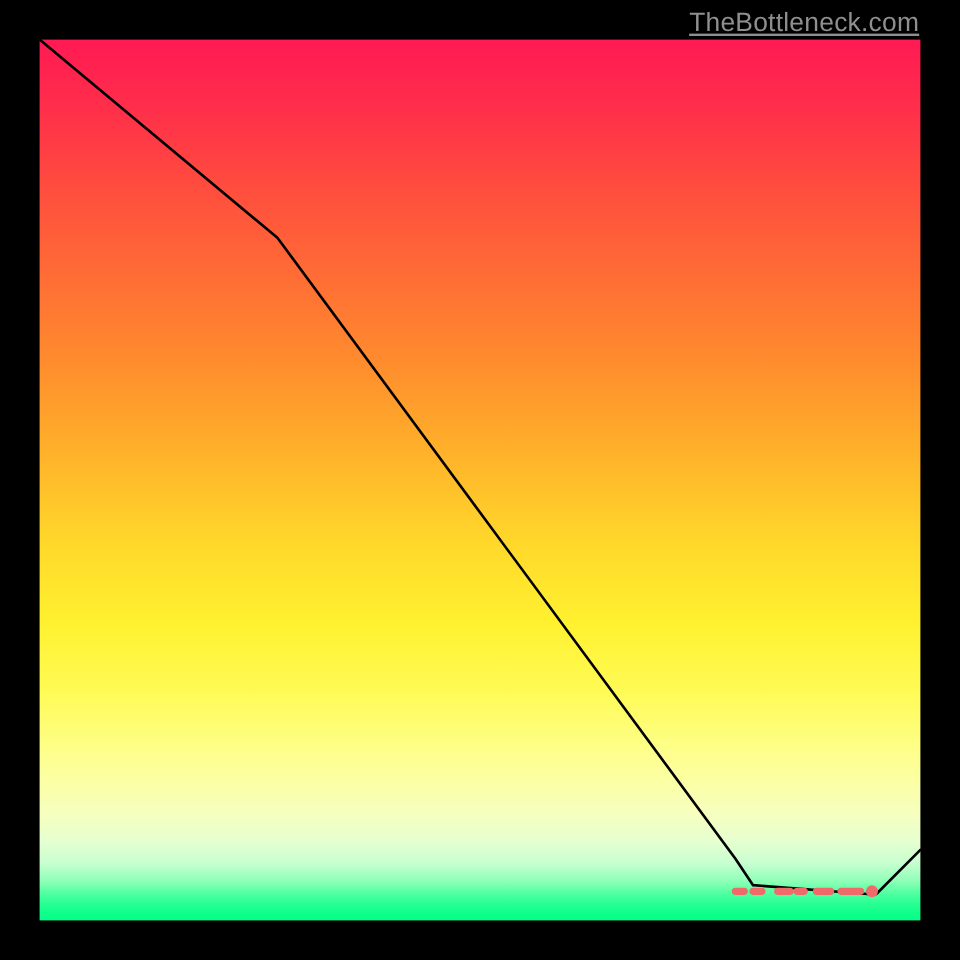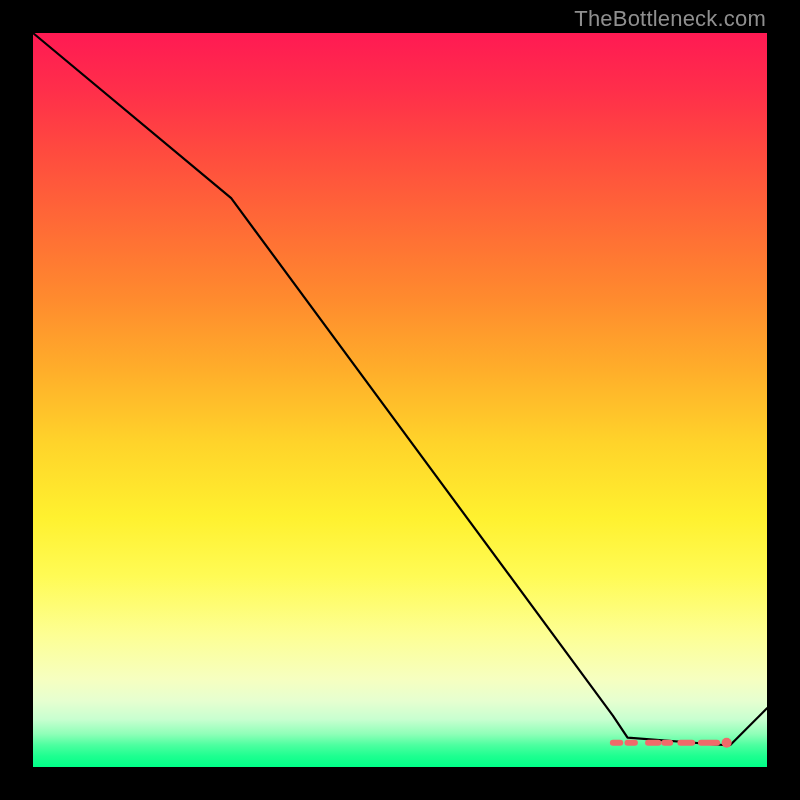--- a/index.html
+++ b/index.html
@@ -46,20 +46,21 @@
     );
   }
   .watermark {
     position: absolute;
     top: 6px;
     right: 34px;
     color: #8f8f8f;
     font-size: 22px;
     letter-spacing: 0.2px;
     user-select: none;
+    text-decoration: underline;
   }
   svg.overlay {
     position: absolute;
     left: 33px;
     top: 33px;
     width: 734px;
     height: 734px;
     overflow: visible;
   }
 </style>

